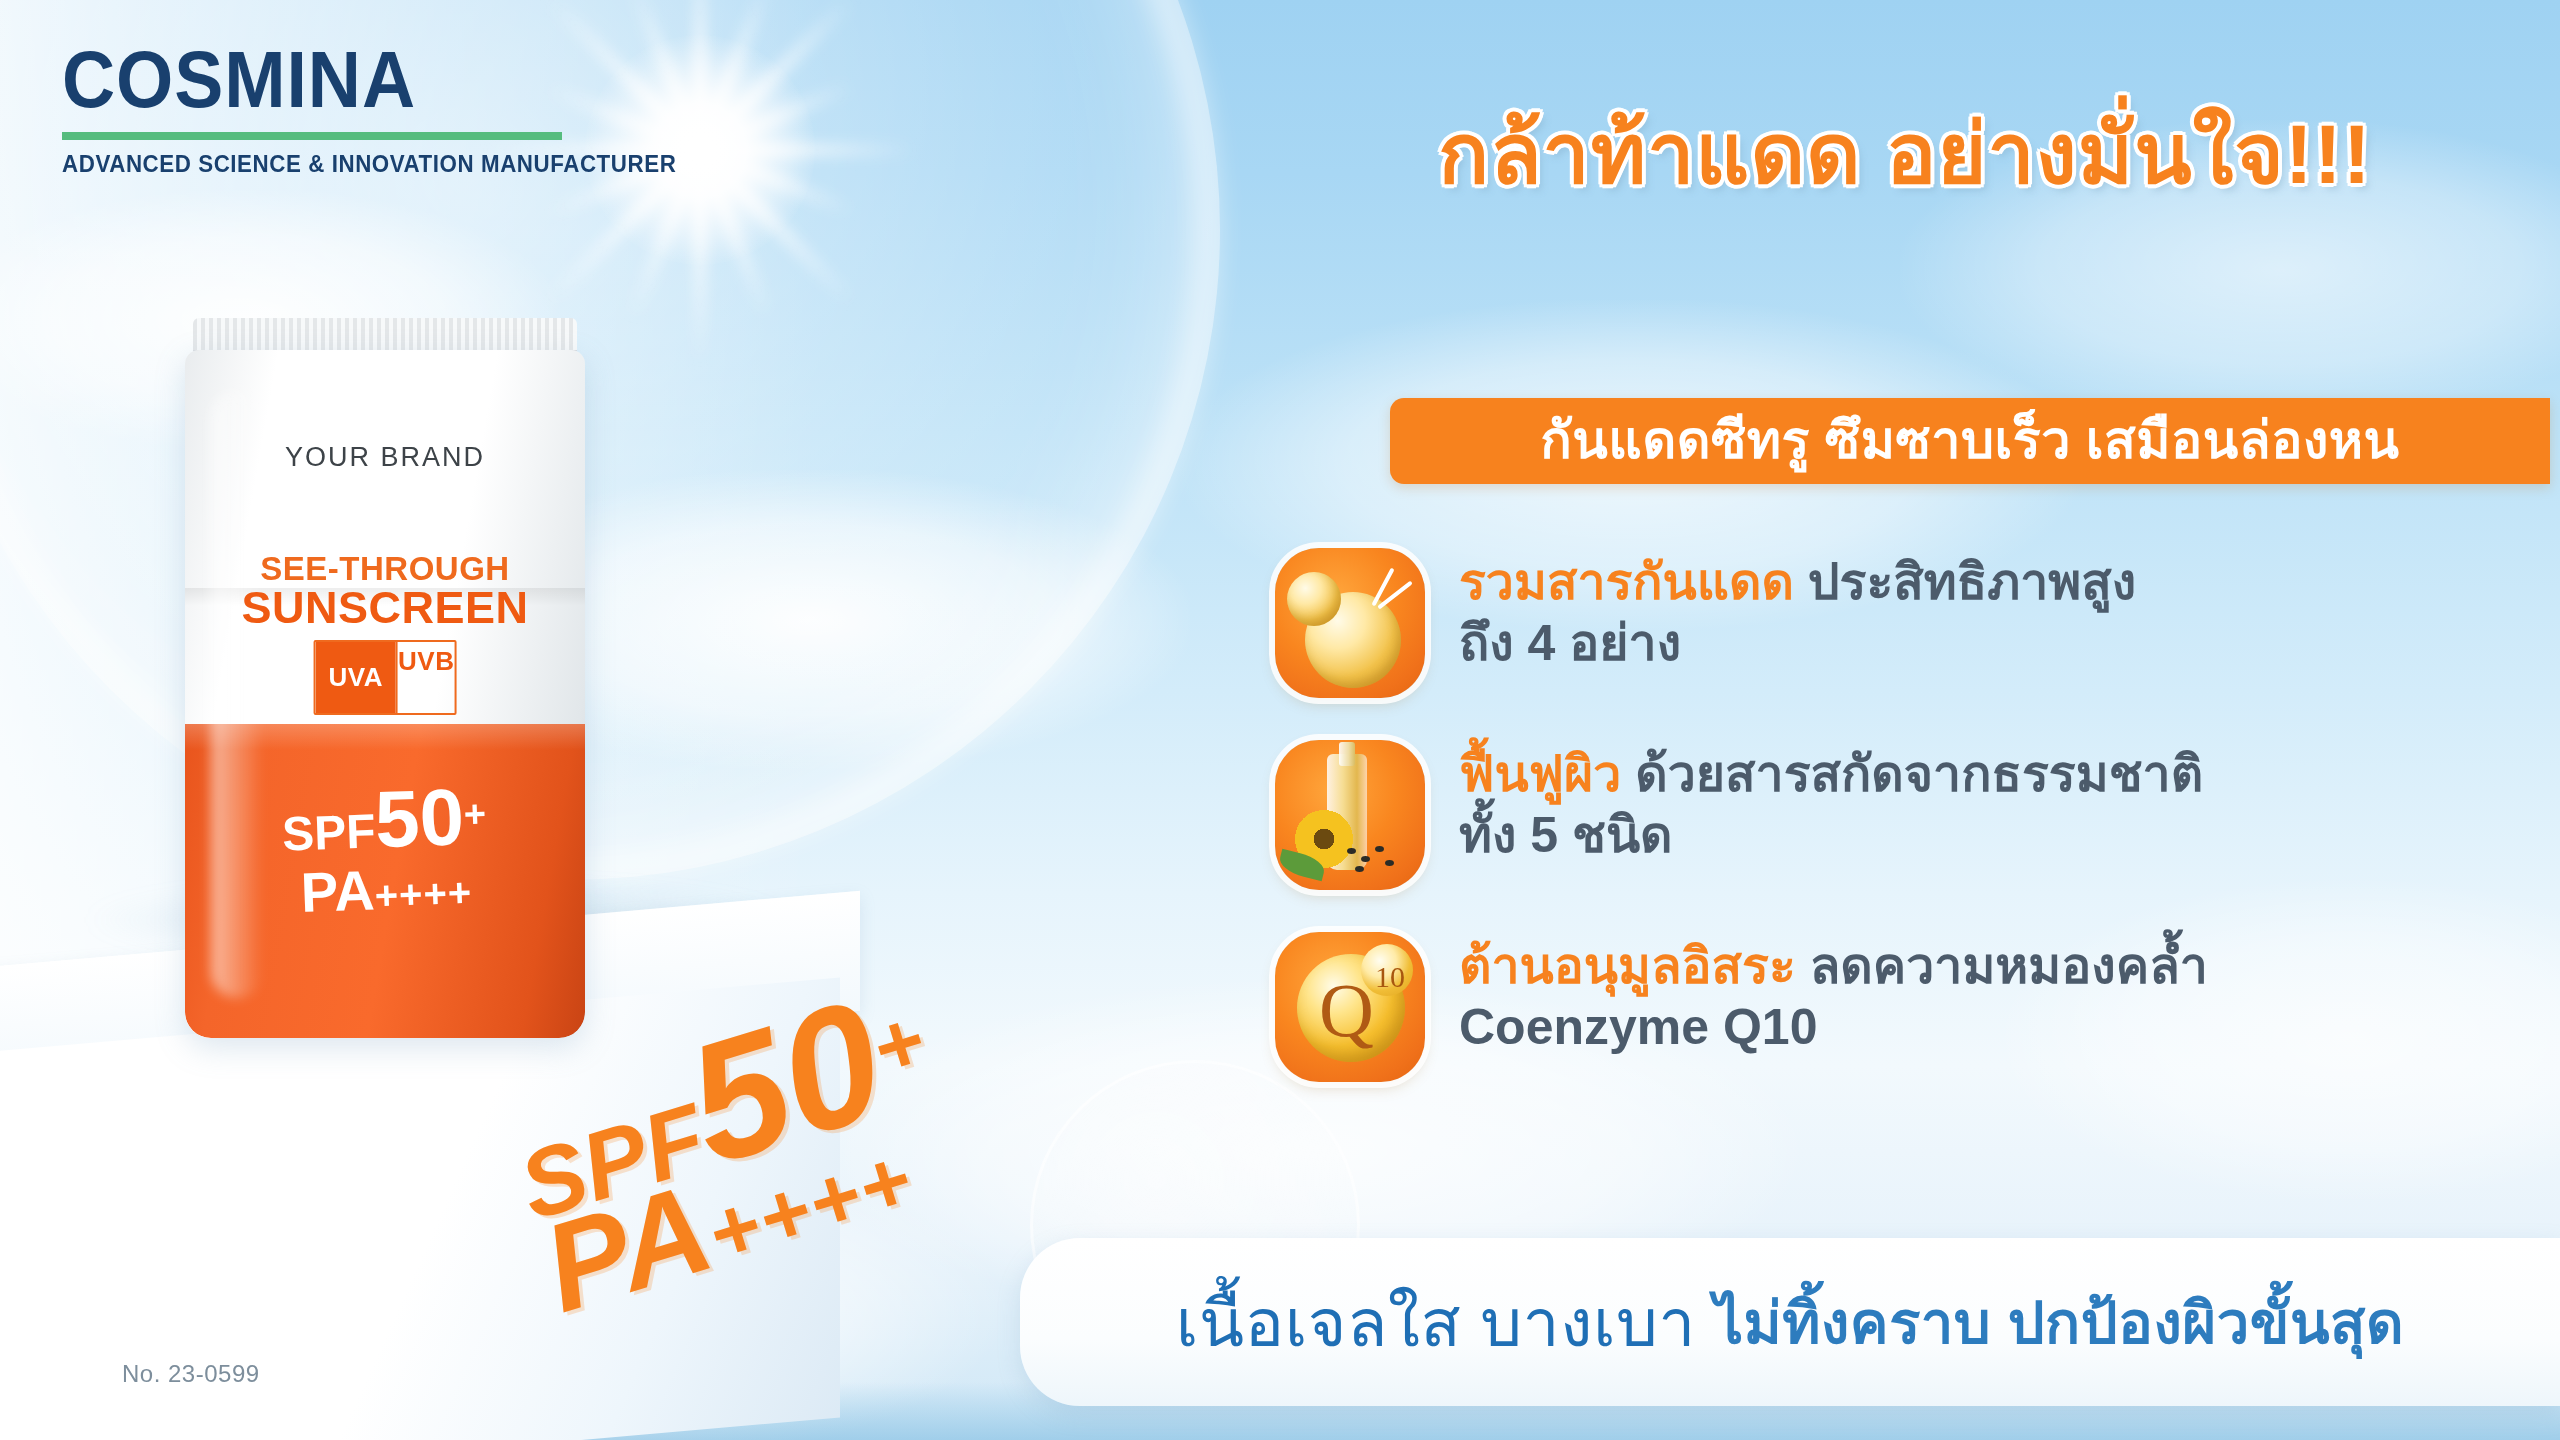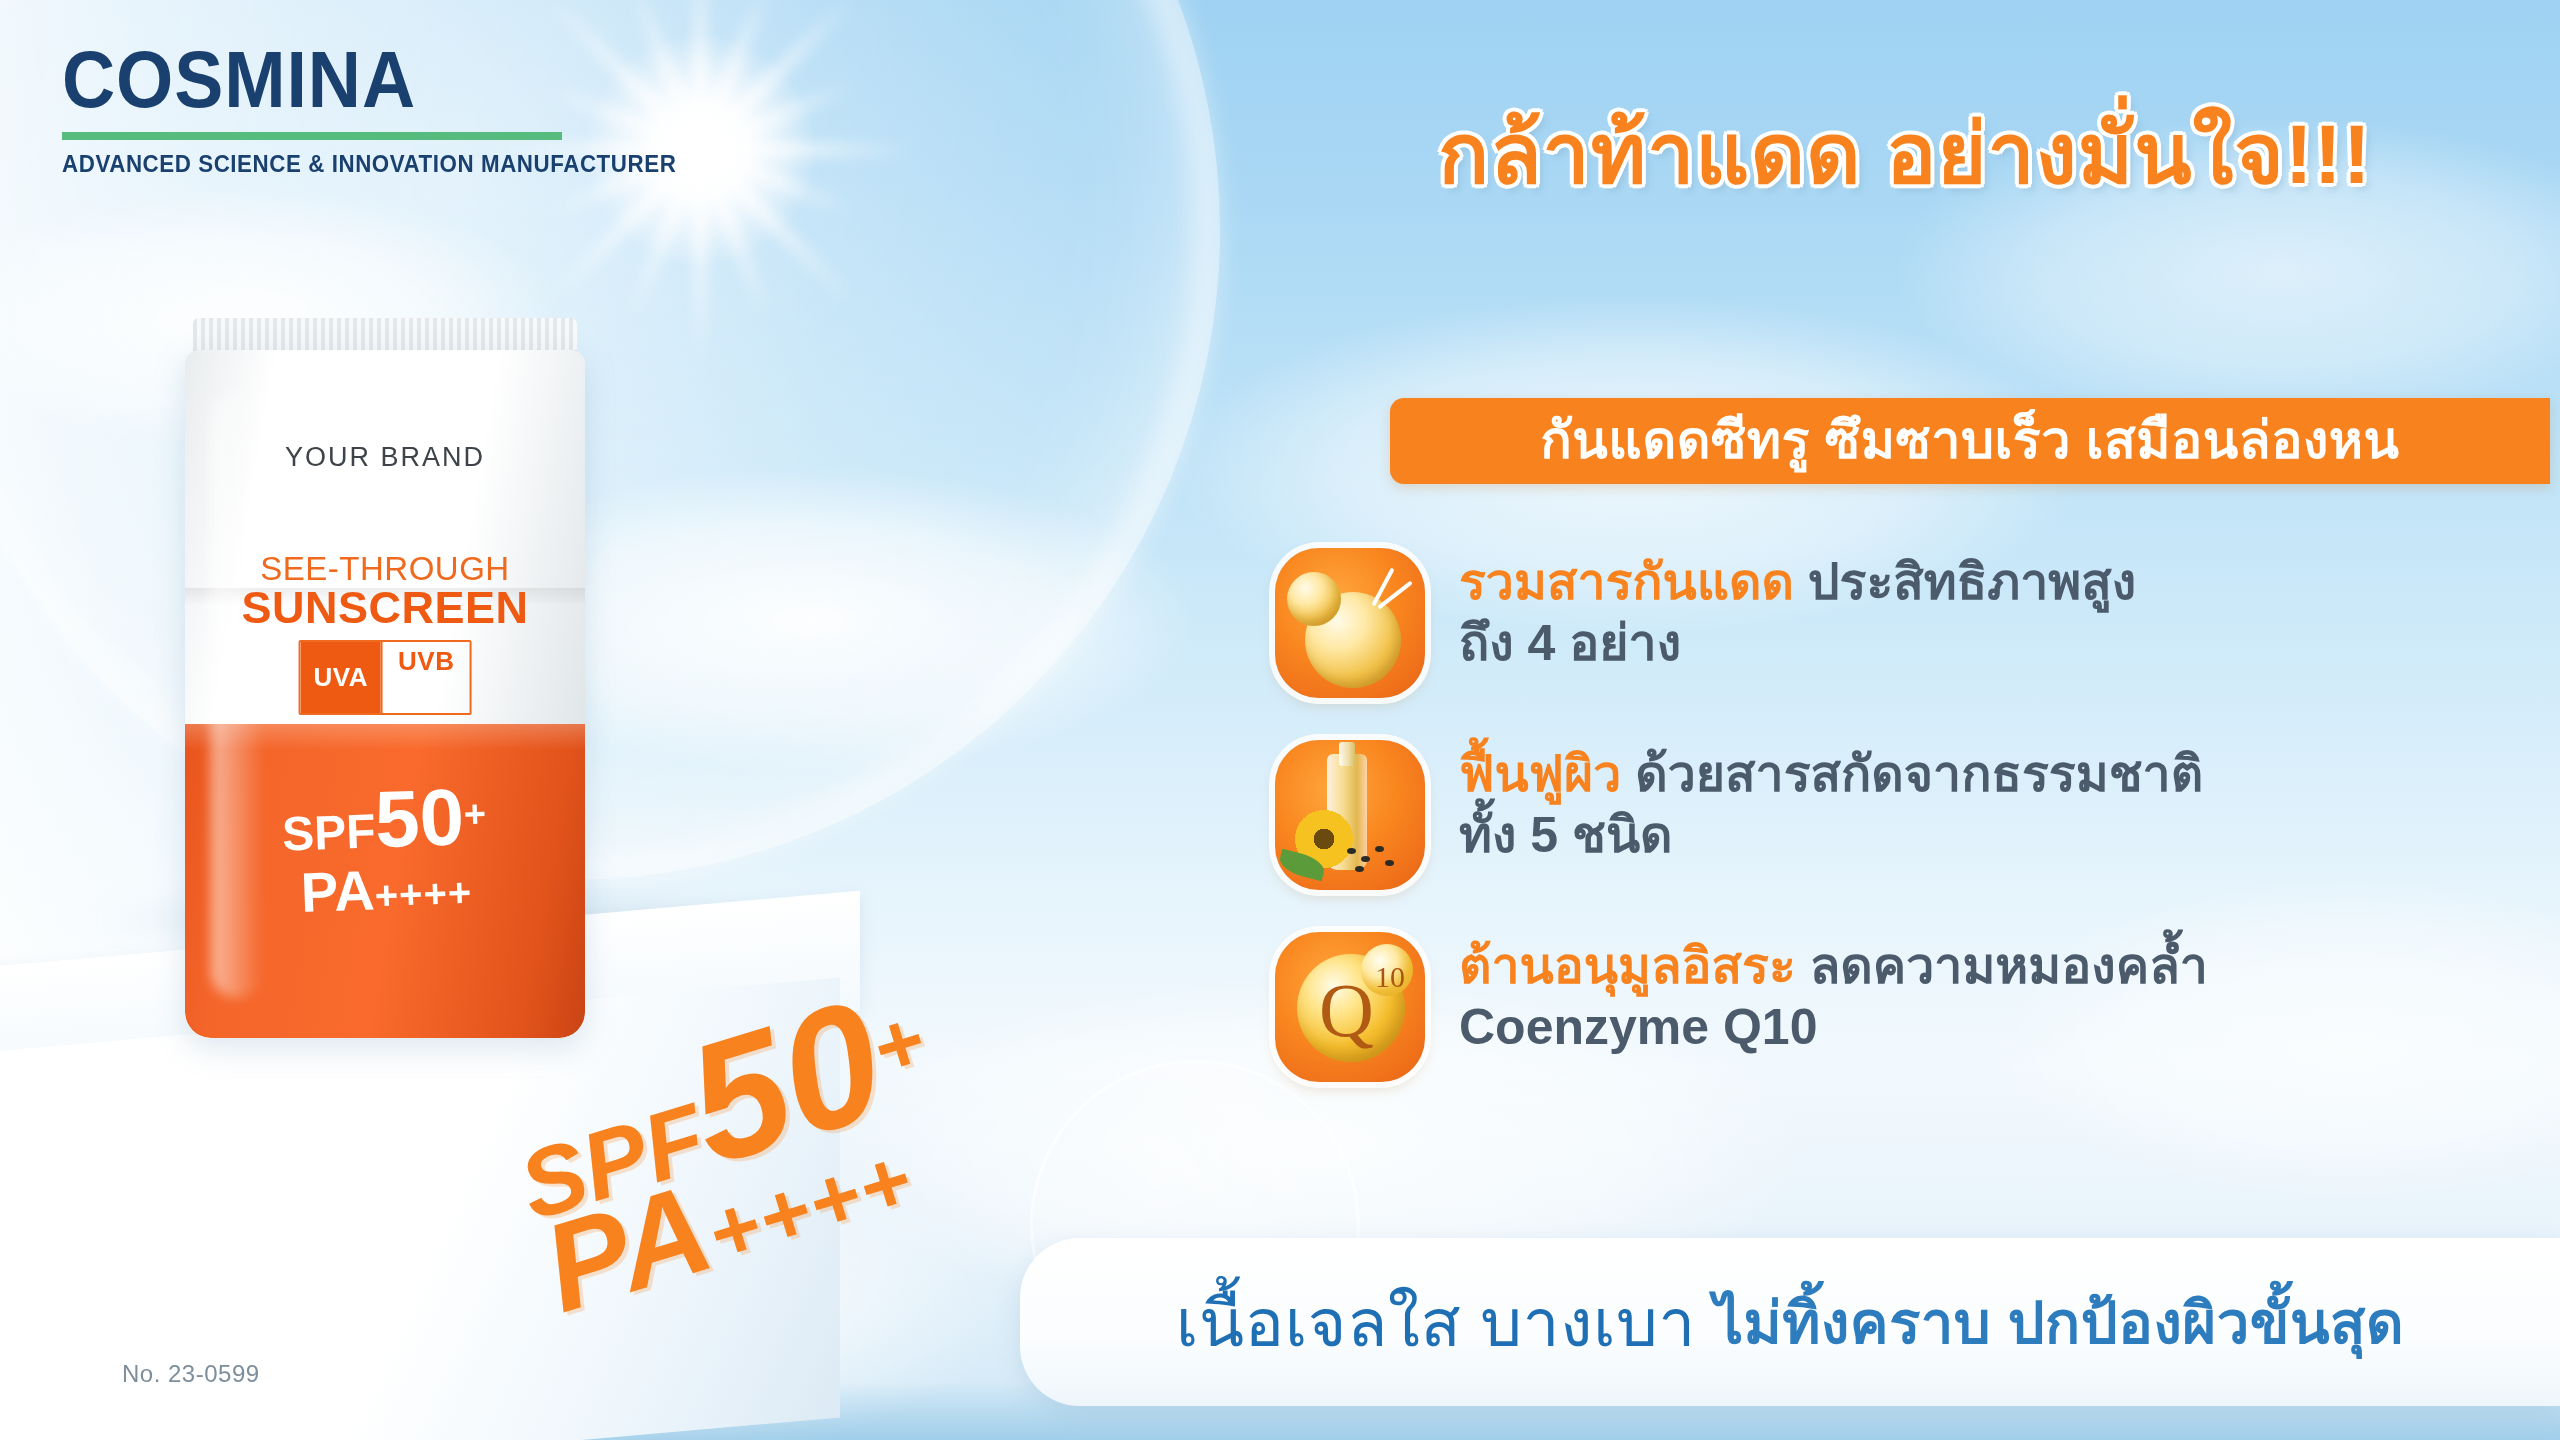--- a/index.html
+++ b/index.html
@@ -176,35 +176,35 @@
   .tube-seam {
     position:absolute; left:0; right:0; top:238px; height:18px;
     background:linear-gradient(to bottom, rgba(0,0,0,.07), rgba(0,0,0,0));
   }
   .tube-brand {
     position:absolute; top:92px; left:0; right:0; text-align:center;
     font-size:27px; letter-spacing:2px; color:#3d4348; font-weight:500;
   }
   .tube-see {
     position:absolute; top:200px; left:0; right:0; text-align:center;
-    font-size:33px; font-weight:normal; letter-spacing:.5px; color:#ef6a1e;
+    font-size:33px; font-weight:bold; letter-spacing:.5px; color:#ef6a1e;
     font-family:"Liberation Sans Narrow","Liberation Sans",sans-serif;
   }
   .tube-sun {
     position:absolute; top:232px; left:0; right:0; text-align:center;
     font-size:45px; font-weight:bold; letter-spacing:.5px; color:#ef5a12;
     font-family:"Liberation Sans Narrow","Liberation Sans",sans-serif;
   }
   .uv-badge {
     position:absolute; top:290px; left:50%; transform:translateX(-50%);
     display:flex; border:2px solid #ef6a1e; border-radius:2px; overflow:hidden;
   }
   .uv-a { background:#ef5a12; color:#fff; padding:20px 13px; font-size:26px; font-weight:bold;
           font-family:"Liberation Sans Narrow","Liberation Sans",sans-serif; letter-spacing:.5px; }
-  .uv-b { background:transparent; color:#ef5a12; padding:4px 15px; font-size:26px; font-weight:bold;
+  .uv-b { background:transparent; color:#ef5a12; padding:4px 0; font-size:26px; font-weight:bold;
           font-family:"Liberation Sans Narrow","Liberation Sans",sans-serif; letter-spacing:.5px;
           border-left:2px solid #ef6a1e; }
   .tube-spf {
     position:absolute; top:430px; left:0; right:0; text-align:center;
     color:#fff; font-weight:bold; line-height:1.0;
     font-family:"Liberation Sans","DejaVu Sans",sans-serif;
     transform:rotate(-2deg);
   }
   .tube-spf .l1 { font-size:48px; }
   .tube-spf .l1 .n { font-size:80px; }

